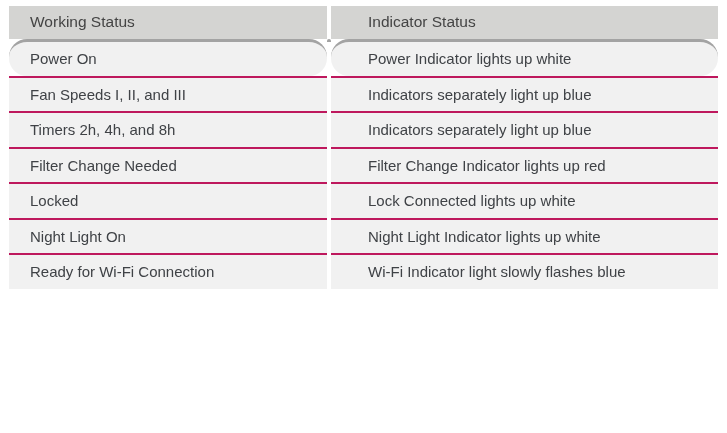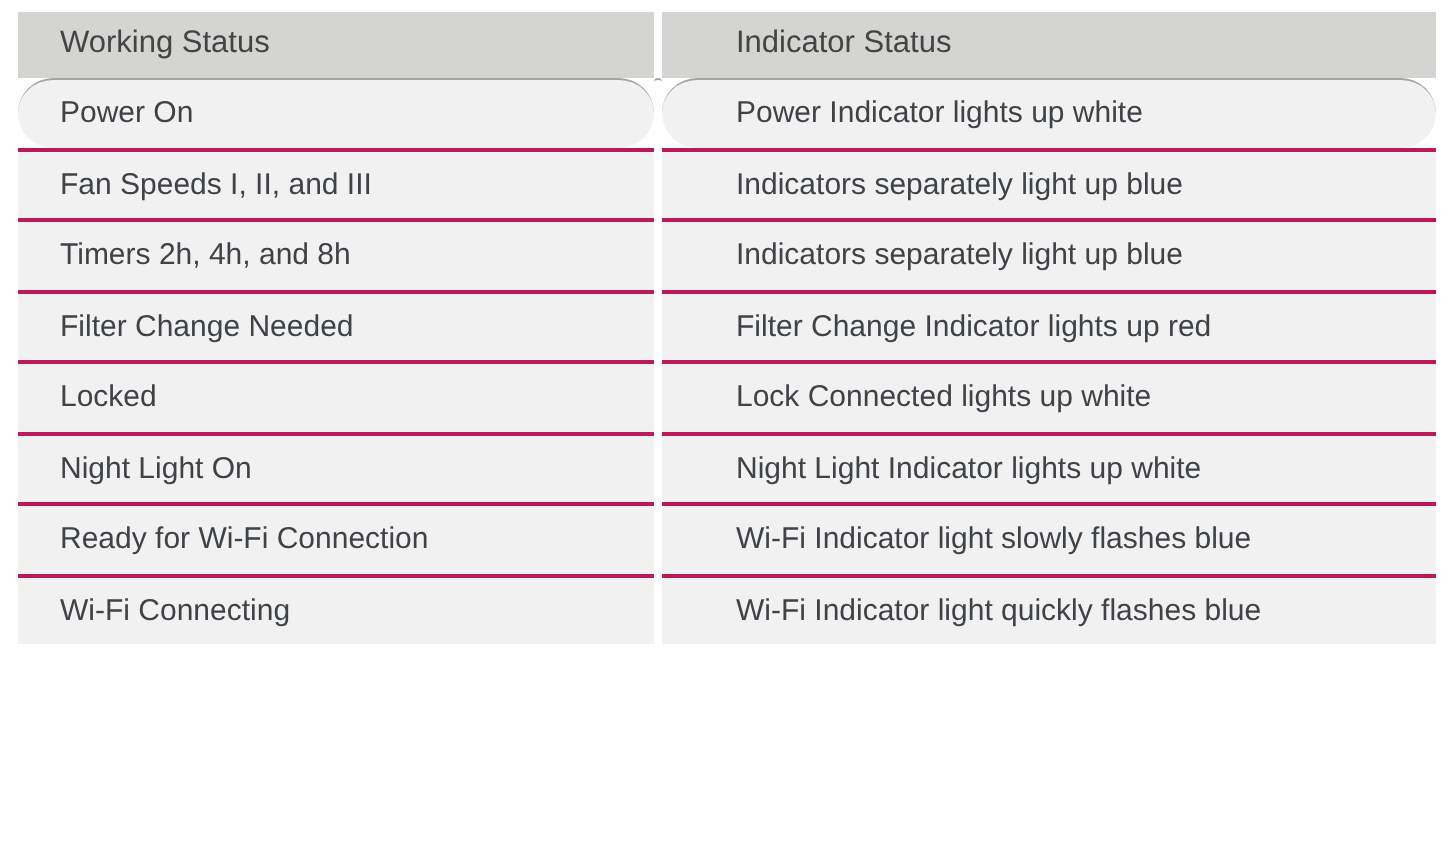--- a/index.html
+++ b/index.html
@@ -68,21 +68,21 @@
     vertical-align: middle;
     padding: 0;
     border-top: 2px solid #be185d;
   }
   .status-table tbody td.gap-cell {
     background: #ffffff;
     border-top: 2px solid #ffffff;
     padding: 0;
   }
   .status-table tbody tr:first-child td {
-    border-top: 1px solid #a3a3a3;
+    border-top: 3px solid #a3a3a3;
     border-radius: 18px;
   }
   .status-table tbody td .cell-text {
     display: block;
     padding-left: 21px;
     white-space: nowrap;
   }
   .status-table tbody td.ind-cell .cell-text {
     padding-left: 37px;
   }
@@ -165,24 +165,15 @@
       </tr>
       <tr>
         <td class="working-cell">
             <span class="cell-text">Ready for Wi-Fi Connection</span>
           </td>
         <td class="gap-cell"></td>
         <td class="ind-cell">
             <span class="cell-text">Wi-Fi Indicator light slowly flashes blue</span>
           </td>
       </tr>
-      <tr>
-        <td class="working-cell">
-            <span class="cell-text">Wi-Fi Connecting</span>
-          </td>
-        <td class="gap-cell"></td>
-        <td class="ind-cell">
-            <span class="cell-text">Wi-Fi Indicator light quickly flashes blue</span>
-          </td>
-      </tr>
     </tbody>
   </table>
 </div>
 
 </body></html>

